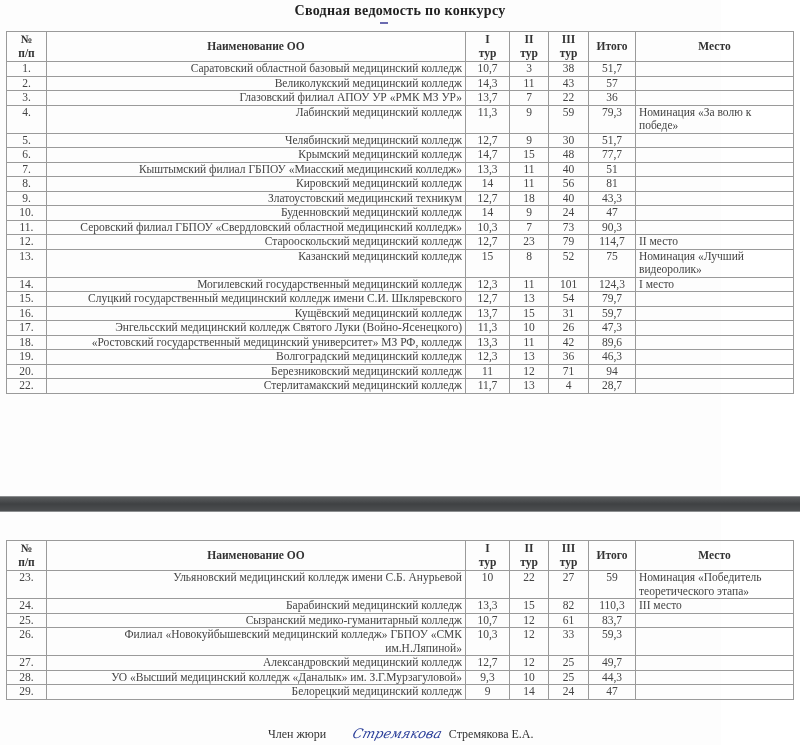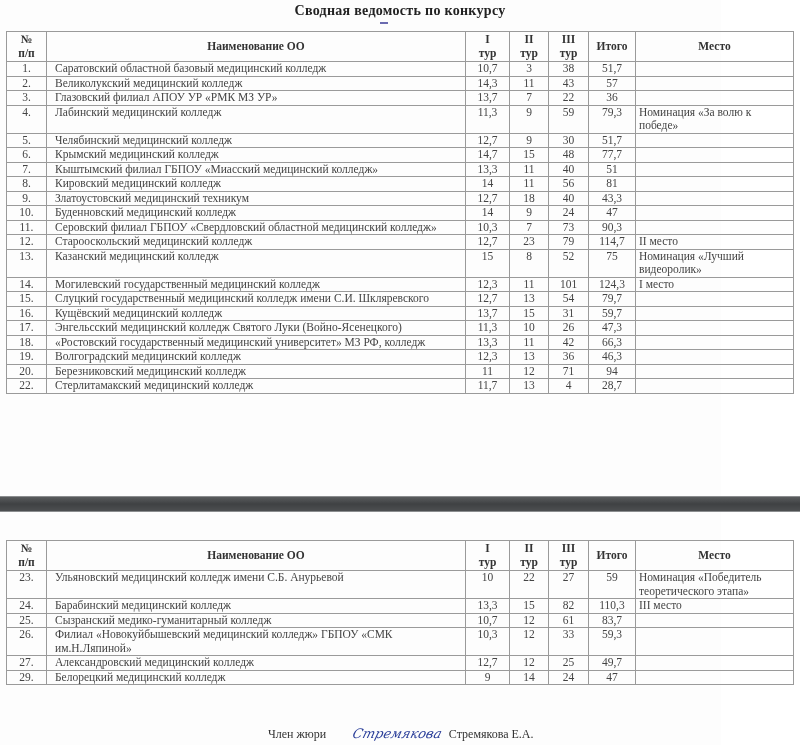--- a/index.html
+++ b/index.html
@@ -22,21 +22,21 @@
     }
     table {
       position: absolute; border-collapse: collapse; table-layout: fixed;
       font-size: 11.5px; color: #444;
     }
     td, th { border: 1px solid #9a9a9a; padding: 0 3px; line-height: 13.5px; vertical-align: top; }
     th { font-weight: bold; text-align: center; vertical-align: middle; color: #333; }
     .t1 { top: 31px; left: 6px; width: 787px; }
     .t2 { top: 28px; left: 6px; width: 787px; }
     td.num, td.c { text-align: center; }
-    td.name { text-align: left; padding-left: 8px; }
+    td.name { text-align: right; padding-left: 0; }
     td.place { text-align: left; }
     .hdr-2line span { display: block; }
     .signature {
       position: absolute; top: 214px; left: 268px; font-size: 12px; color: #333;
       white-space: nowrap;
     }
     .signature .label { margin-right: 24px; text-align: center; }
     .sig-scribble {
       display: inline-block; font-family: "DejaVu Serif", serif; font-style: italic;
       color: #2b3f9a; font-size: 13px; margin-right: 4px; transform: skewX(-15deg);
@@ -237,21 +237,21 @@
           <td class="c">26</td>
           <td class="c">47,3</td>
           <td class="place"></td>
         </tr>
         <tr>
           <td class="num">18.</td>
           <td class="name">«Ростовский государственный медицинский университет» МЗ РФ, колледж</td>
           <td class="c">13,3</td>
           <td class="c">11</td>
           <td class="c">42</td>
-          <td class="c">66,3</td>
+          <td class="c">89,6</td>
           <td class="place"></td>
         </tr>
         <tr>
           <td class="num">19.</td>
           <td class="name">Волгоградский медицинский колледж</td>
           <td class="c">12,3</td>
           <td class="c">13</td>
           <td class="c">36</td>
           <td class="c">46,3</td>
           <td class="place"></td>
@@ -354,20 +354,29 @@
         <tr>
           <td class="num">27.</td>
           <td class="name">Александровский медицинский колледж</td>
           <td class="c">12,7</td>
           <td class="c">12</td>
           <td class="c">25</td>
           <td class="c">49,7</td>
           <td class="place"></td>
         </tr>
         <tr>
+          <td class="num">28.</td>
+          <td class="name">УО «Высший медицинский колледж «Даналык» им. З.Г.Мурзагуловой»</td>
+          <td class="c">9,3</td>
+          <td class="c">10</td>
+          <td class="c">25</td>
+          <td class="c">44,3</td>
+          <td class="place"></td>
+        </tr>
+        <tr>
           <td class="num">29.</td>
           <td class="name">Белорецкий медицинский колледж</td>
           <td class="c">9</td>
           <td class="c">14</td>
           <td class="c">24</td>
           <td class="c">47</td>
           <td class="place"></td>
         </tr>
       </tbody>
   </table>

